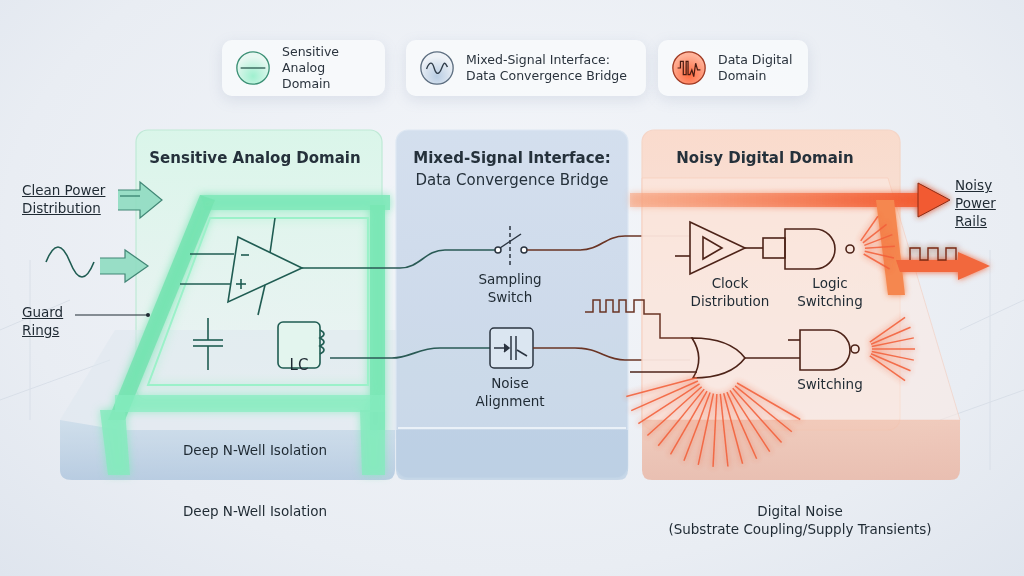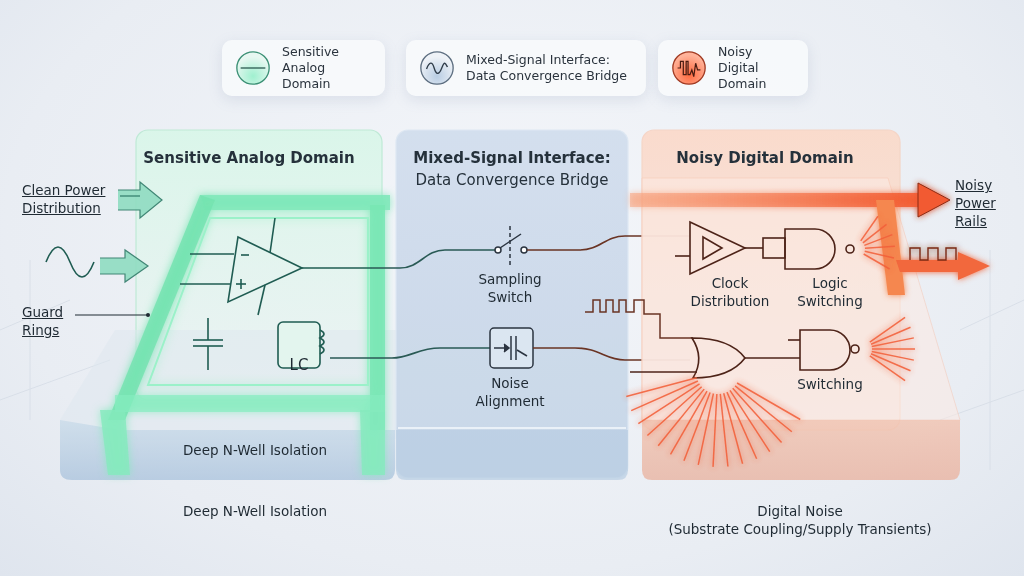--- a/index.html
+++ b/index.html
@@ -65,21 +65,21 @@
       <defs>
           <radialGradient id="lgC" cx="50%" cy="70%" r="60%">
             <stop offset="0" stop-color="#ff6a3f"></stop>
             <stop offset="1" stop-color="#ffb39a"></stop>
           </radialGradient>
         </defs>
       <circle cx="20" cy="20" r="17" fill="url(#lgC)" stroke="#a13a22" stroke-width="1.4"></circle>
       <path d="M8 20 H11 V13 H14 V27 H17 V13 H19 V27 H21 L23 22 L25 29 L27 15 L29 22 H32" fill="none" stroke="#4a1c12" stroke-width="1.3"></path>
     </svg>
     <div class="legend-text">
-      <div>Noisy Digital</div>
+      <div>Data Digital</div>
       <div>Domain</div>
     </div>
   </div>
 
   <svg width="1024" height="576" style="position:absolute;left:0;top:0;">
     <defs>
       <linearGradient id="gA" x1="0" y1="0" x2="0" y2="1">
         <stop offset="0" stop-color="#d9f6e9" stop-opacity="0.95"></stop>
         <stop offset="1" stop-color="#eaf3f2" stop-opacity="0.7"></stop>
       </linearGradient>
@@ -270,21 +270,21 @@
           <line x1="860.7357643635105" y1="240.80847955711008" x2="877.9430574540419" y2="216.23391822844033"></line>
           <line x1="862.8801075360673" y1="242.84338524674342" x2="886.5204301442689" y2="224.37354098697367"></line>
           <line x1="864.335804264972" y1="245.416320504547" x2="892.343217059888" y2="234.66528201818798"></line>
           <line x1="864.9756405025983" y1="248.30243526255876" x2="894.902562010393" y2="246.20974105023498"></line>
           <line x1="864.7437006478524" y1="251.24951054343865" x2="893.9748025914095" y2="257.9980421737546"></line>
           <line x1="863.6602540378444" y1="254" x2="889.6410161513776" y2="269"></line>
         </g>
     </g>
   </svg>
 
-  <div class="domain-title" style="left:126px;top:147px;width:246px;">Sensitive Analog Domain</div>
+  <div class="domain-title" style="left:132px;top:147px;width:246px;">Sensitive Analog Domain</div>
   <div class="domain-title" style="left:396px;top:147px;width:232px;font-weight:bold;">
     <div>Mixed-Signal Interface:</div>
     <div style="font-weight:normal;">Data Convergence Bridge</div>
   </div>
   <div class="domain-title" style="left:642px;top:147px;width:246px;">Noisy Digital Domain</div>
 
   <div class="label left" style="left:22px;top:181px;">
     <div>Clean Power</div>
     <div>Distribution</div>
   </div>

